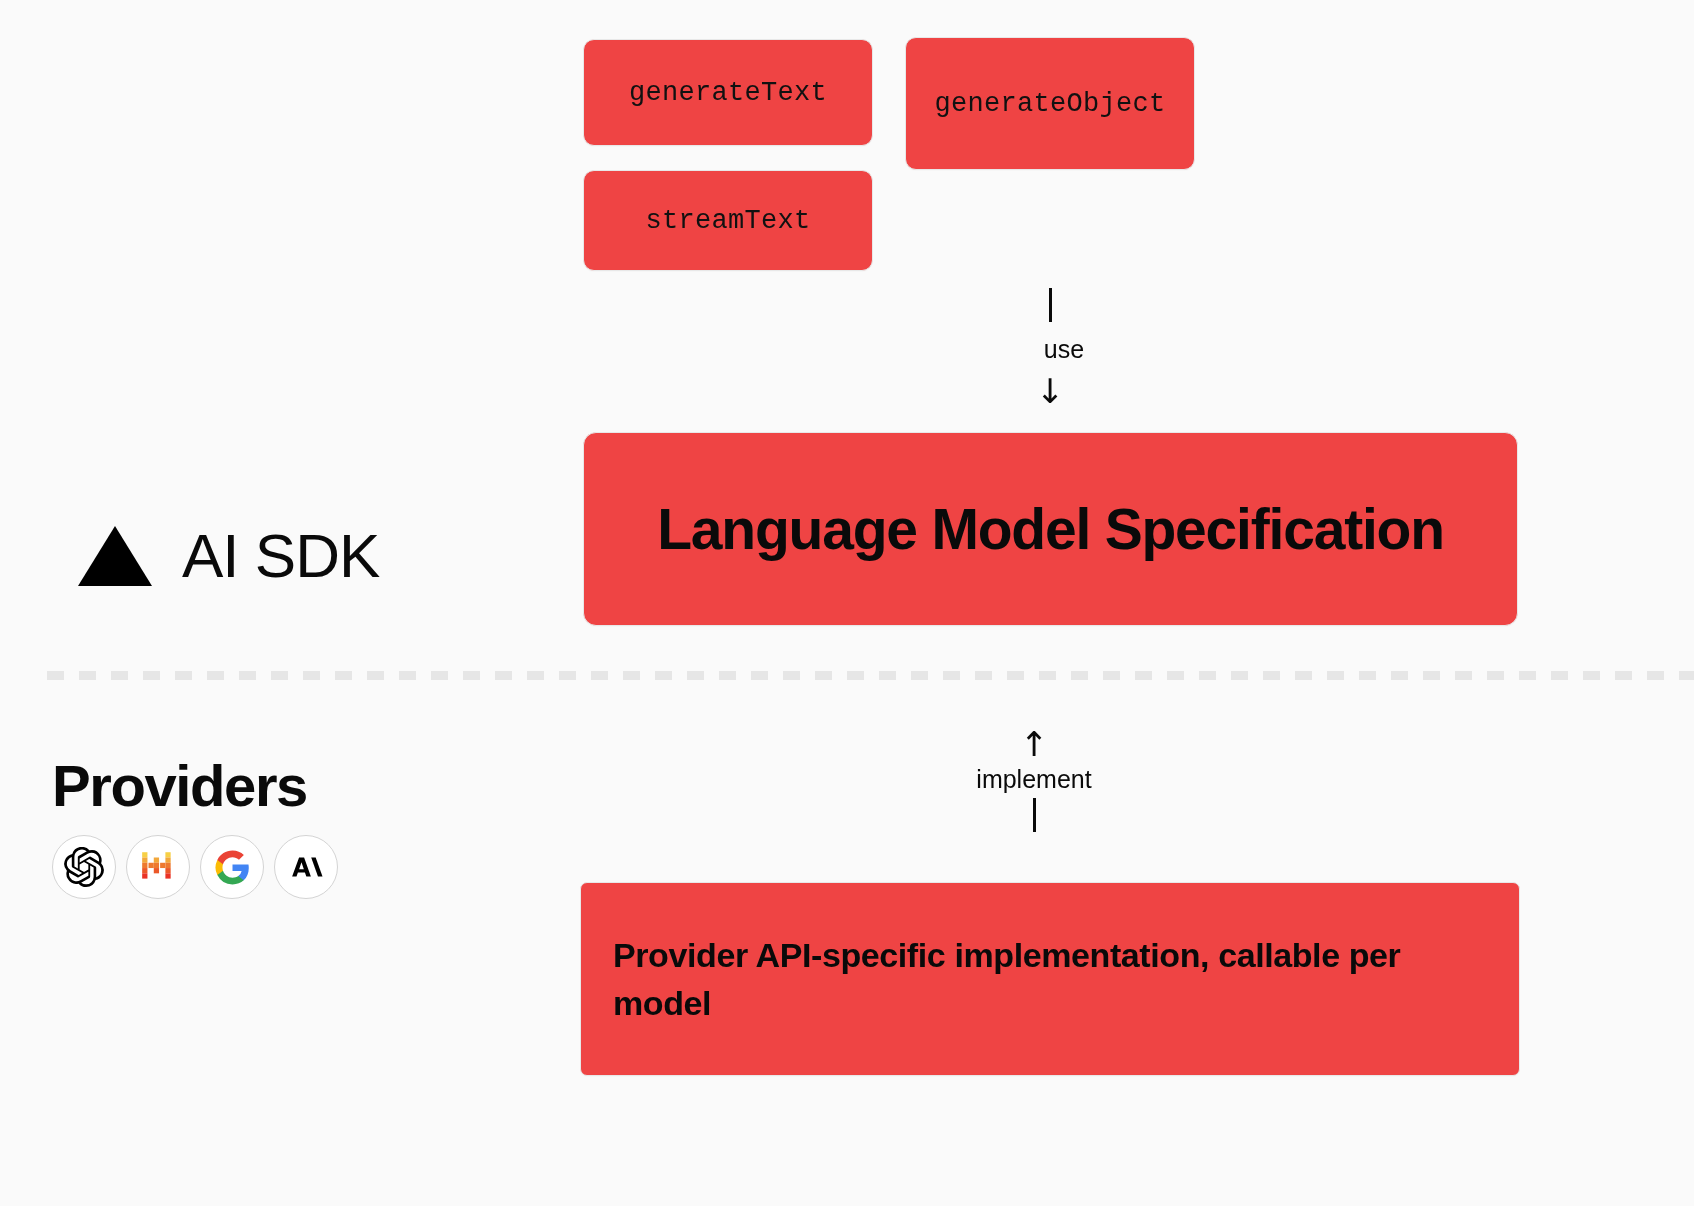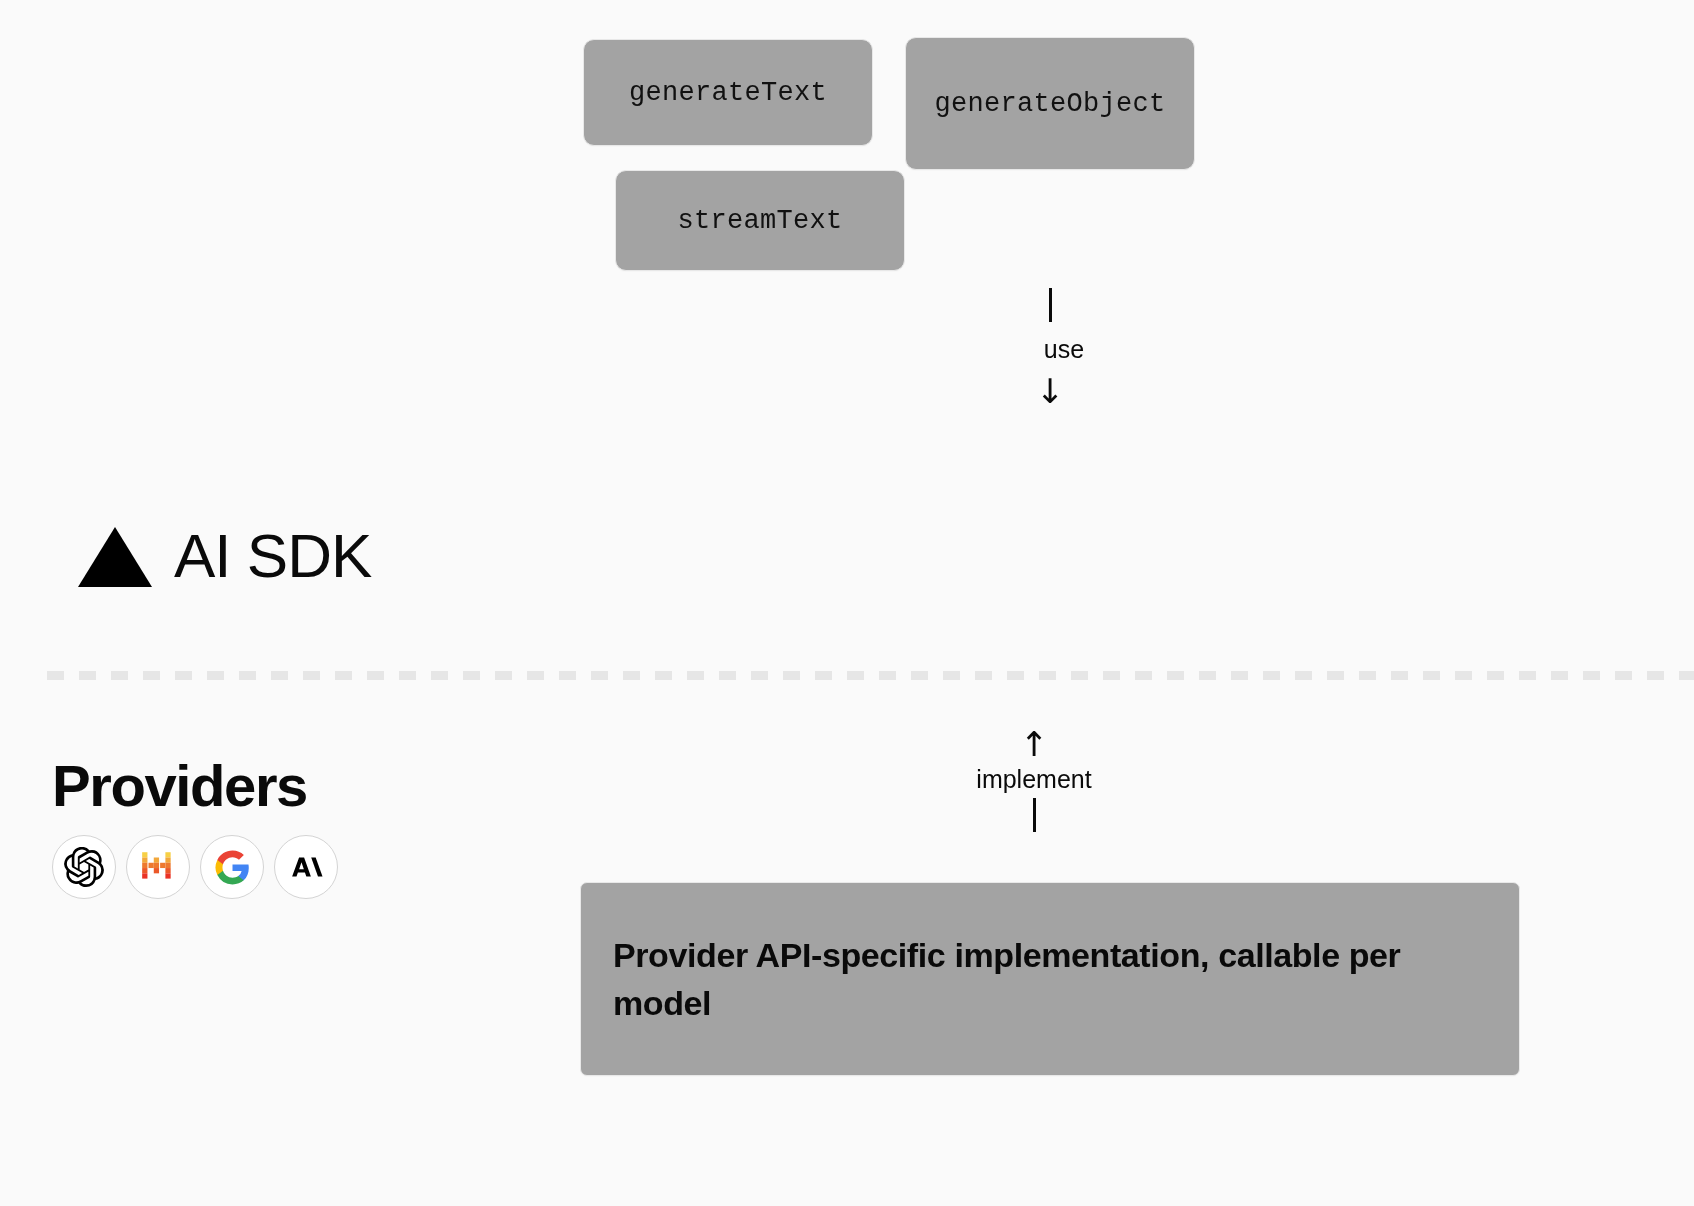--- a/index.html
+++ b/index.html
@@ -18,42 +18,42 @@
 
   .canvas {
     position: relative;
     width: 1694px;
     height: 1206px;
   }
 
   
   .card {
     position: absolute;
-    background: #a3a3a3;
+    background: #ef4444;
     border: 1px solid #e8e8e8;
     border-radius: 11px;
     box-sizing: border-box;
     display: flex;
     align-items: center;
     justify-content: center;
     box-shadow: 0 1px 1px rgba(0,0,0,0.02);
   }
   .card .fn-label {
     font-family: "Liberation Mono", "DejaVu Sans Mono", monospace;
     font-size: 27px;
     letter-spacing: 0.3px;
     color: #111111;
     white-space: nowrap;
   }
 
   
   #card-generate-text  { left: 583px;  top: 39px;  width: 290px; height: 107px; }
   #card-generate-object{ left: 905px;  top: 37px;  width: 290px; height: 133px; }
   
-  #card-stream-text    { left: 583px;  top: 170px; width: 290px; height: 101px; margin-left: 32px; }
+  #card-stream-text    { left: 583px;  top: 170px; width: 290px; height: 101px; }
   #card-stream-object  { left: 905px;  top: 167px; width: 290px; height: 107px; }
   #card-stream-ui      { left: 1228px; top: 170px; width: 290px; height: 101px; }
 
   
   #card-spec {
     left: 583px; top: 432px; width: 935px; height: 194px;
     border-radius: 13px;
   }
   #card-spec .spec-label {
     font-size: 57px;
@@ -131,22 +131,22 @@
       rgba(0,0,0,0) 17px, rgba(0,0,0,0) 32px
     );
   }
 
   
   #aisdk-brand {
     position: absolute;
     left: 78px;
     top: 525px;
     display: flex;
-    align-items: flex-end;
-    gap: 22px;
+    align-items: center;
+    gap: 30px;
   }
   .vercel-triangle {
     width: 0; height: 0;
     border-left: 37px solid transparent;
     border-right: 37px solid transparent;
     border-bottom: 60px solid #000000;
     display: block;
   }
   #aisdk-brand .brand-text {
     font-size: 62px;
@@ -205,20 +205,23 @@
   </div>
 
 
 
   <div class="connector" id="connector-use">
     <div class="conn-line"></div>
     <div class="conn-label">use</div>
     <div class="conn-arrow">↓</div>
   </div>
 
+  <div class="card" id="card-spec">
+    <span class="spec-label">Language Model Specification</span>
+  </div>
 
   <div id="aisdk-brand">
     <span class="vercel-triangle"></span>
     <span class="brand-text">AI SDK</span>
   </div>
 
   <div id="section-divider"></div>
 
   <div id="providers-block">
     <div class="providers-title">Providers</div>

